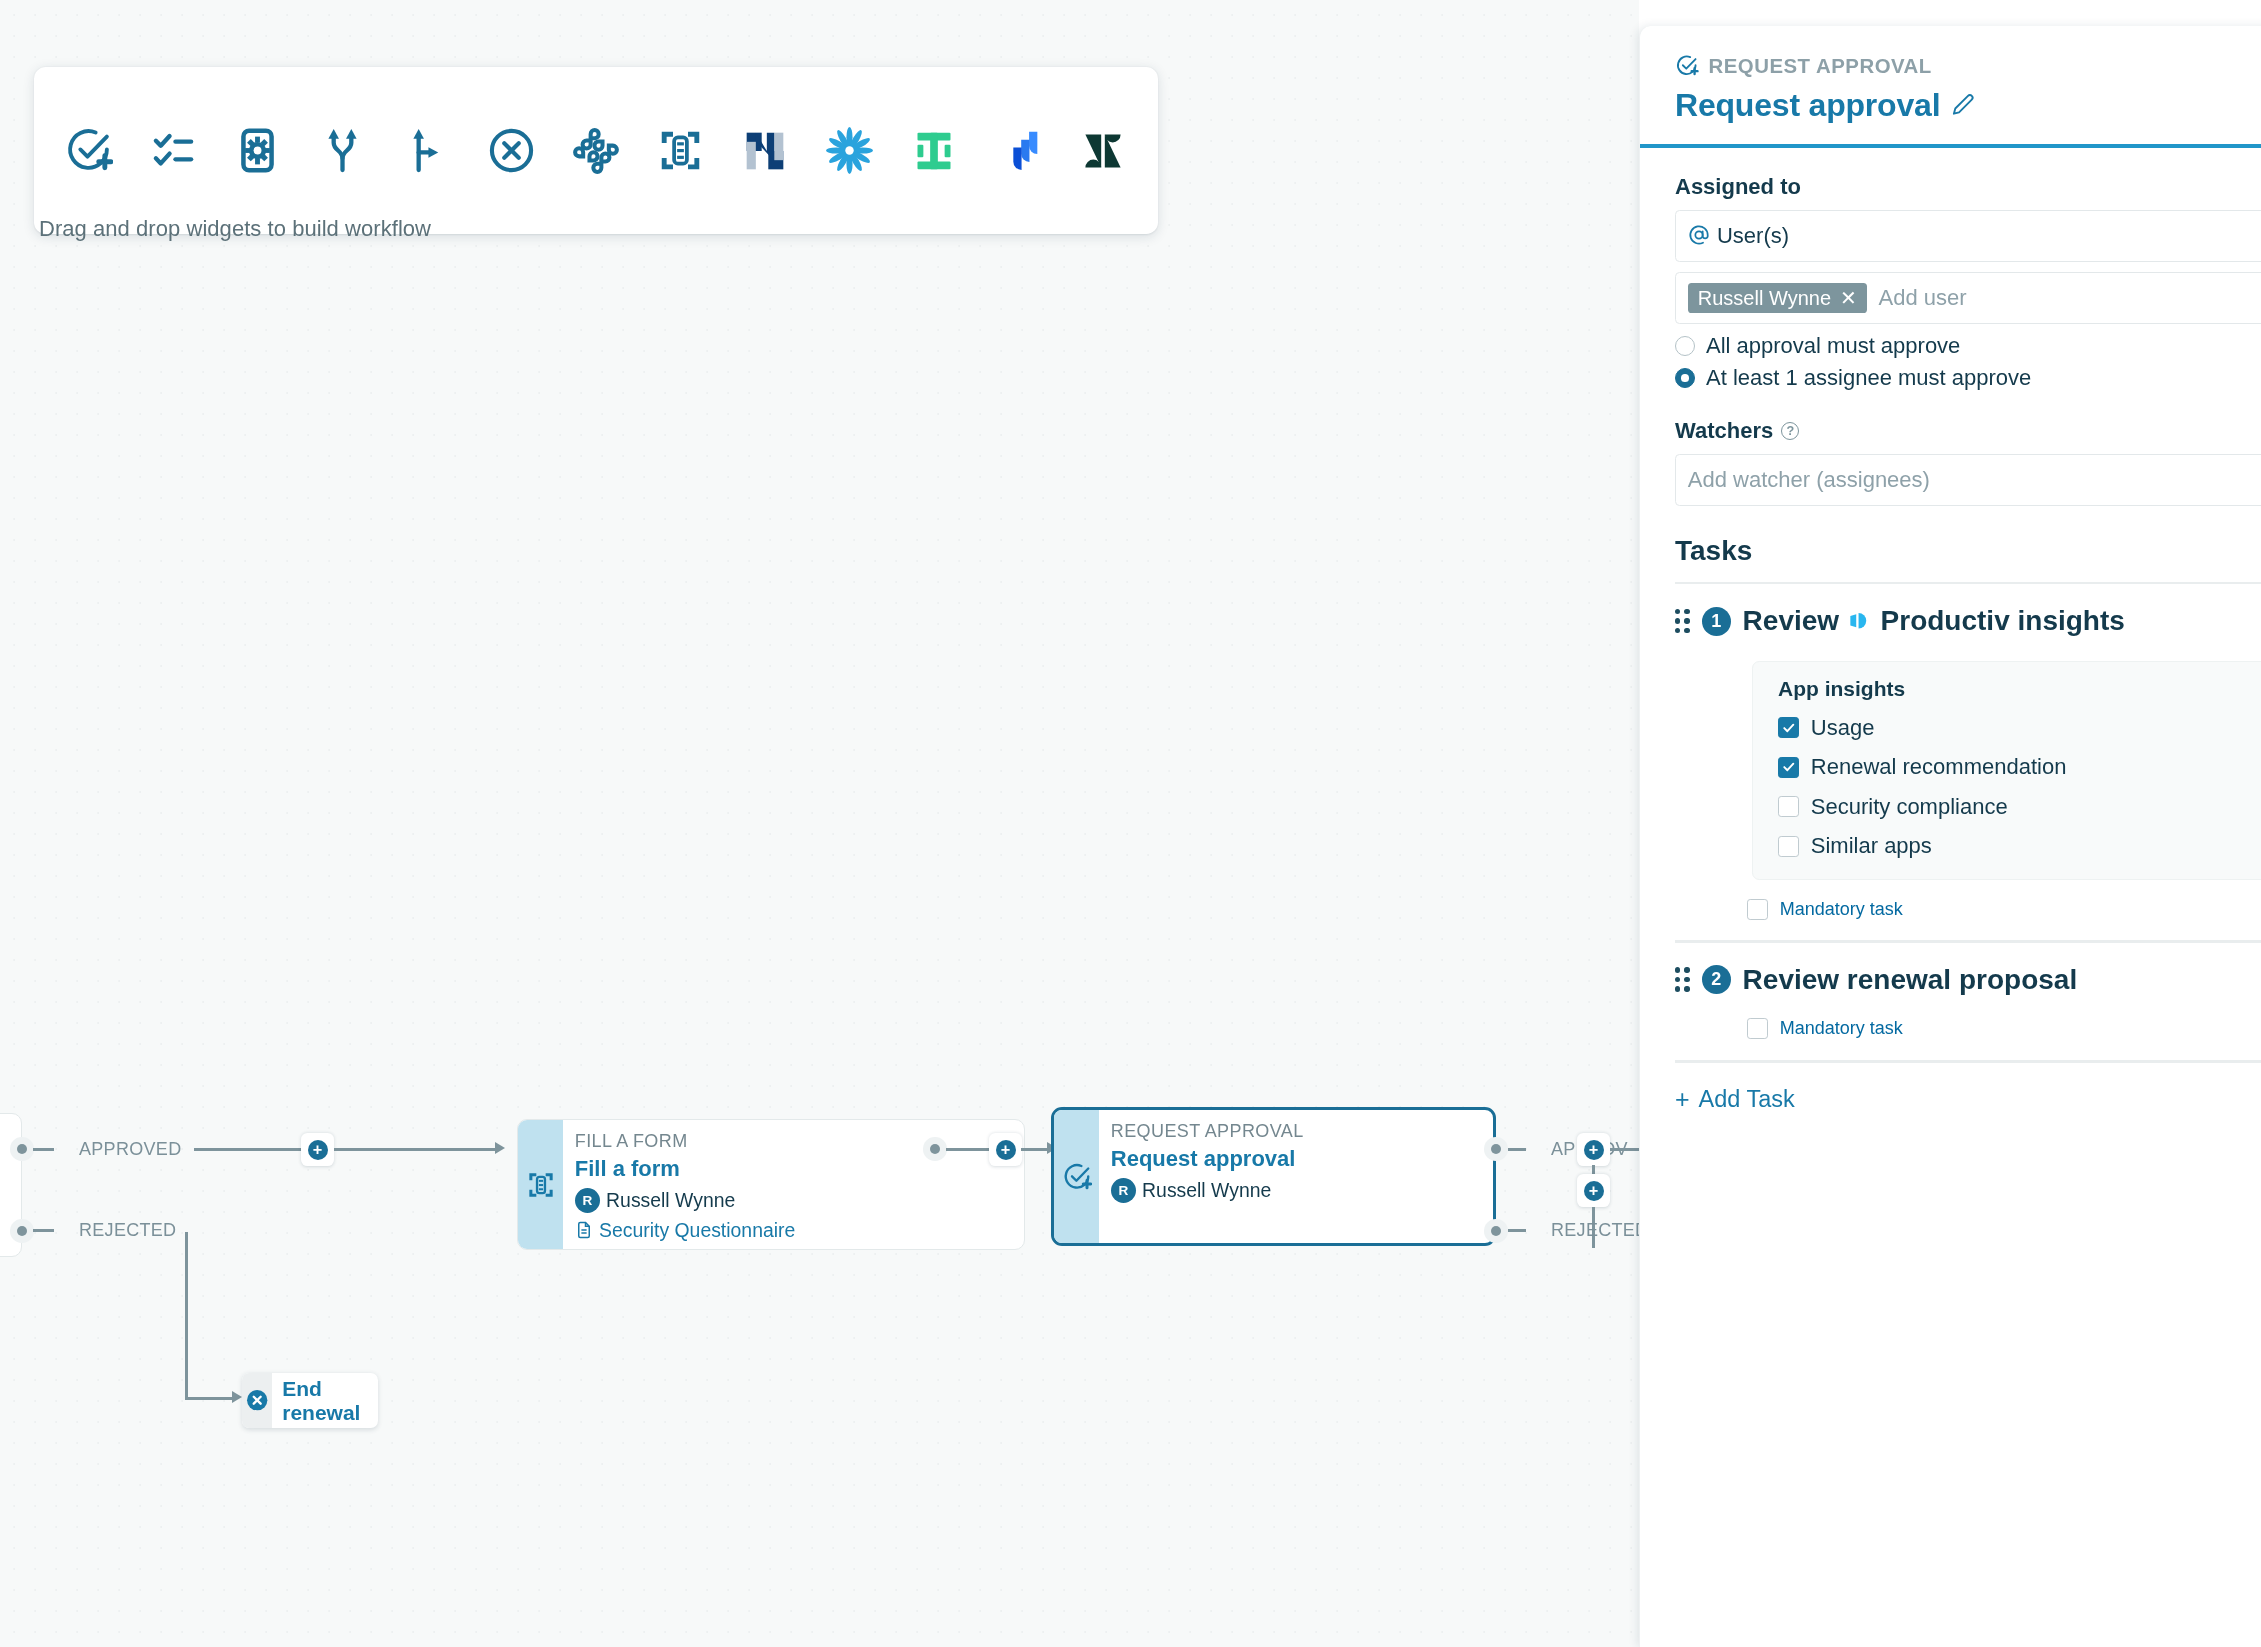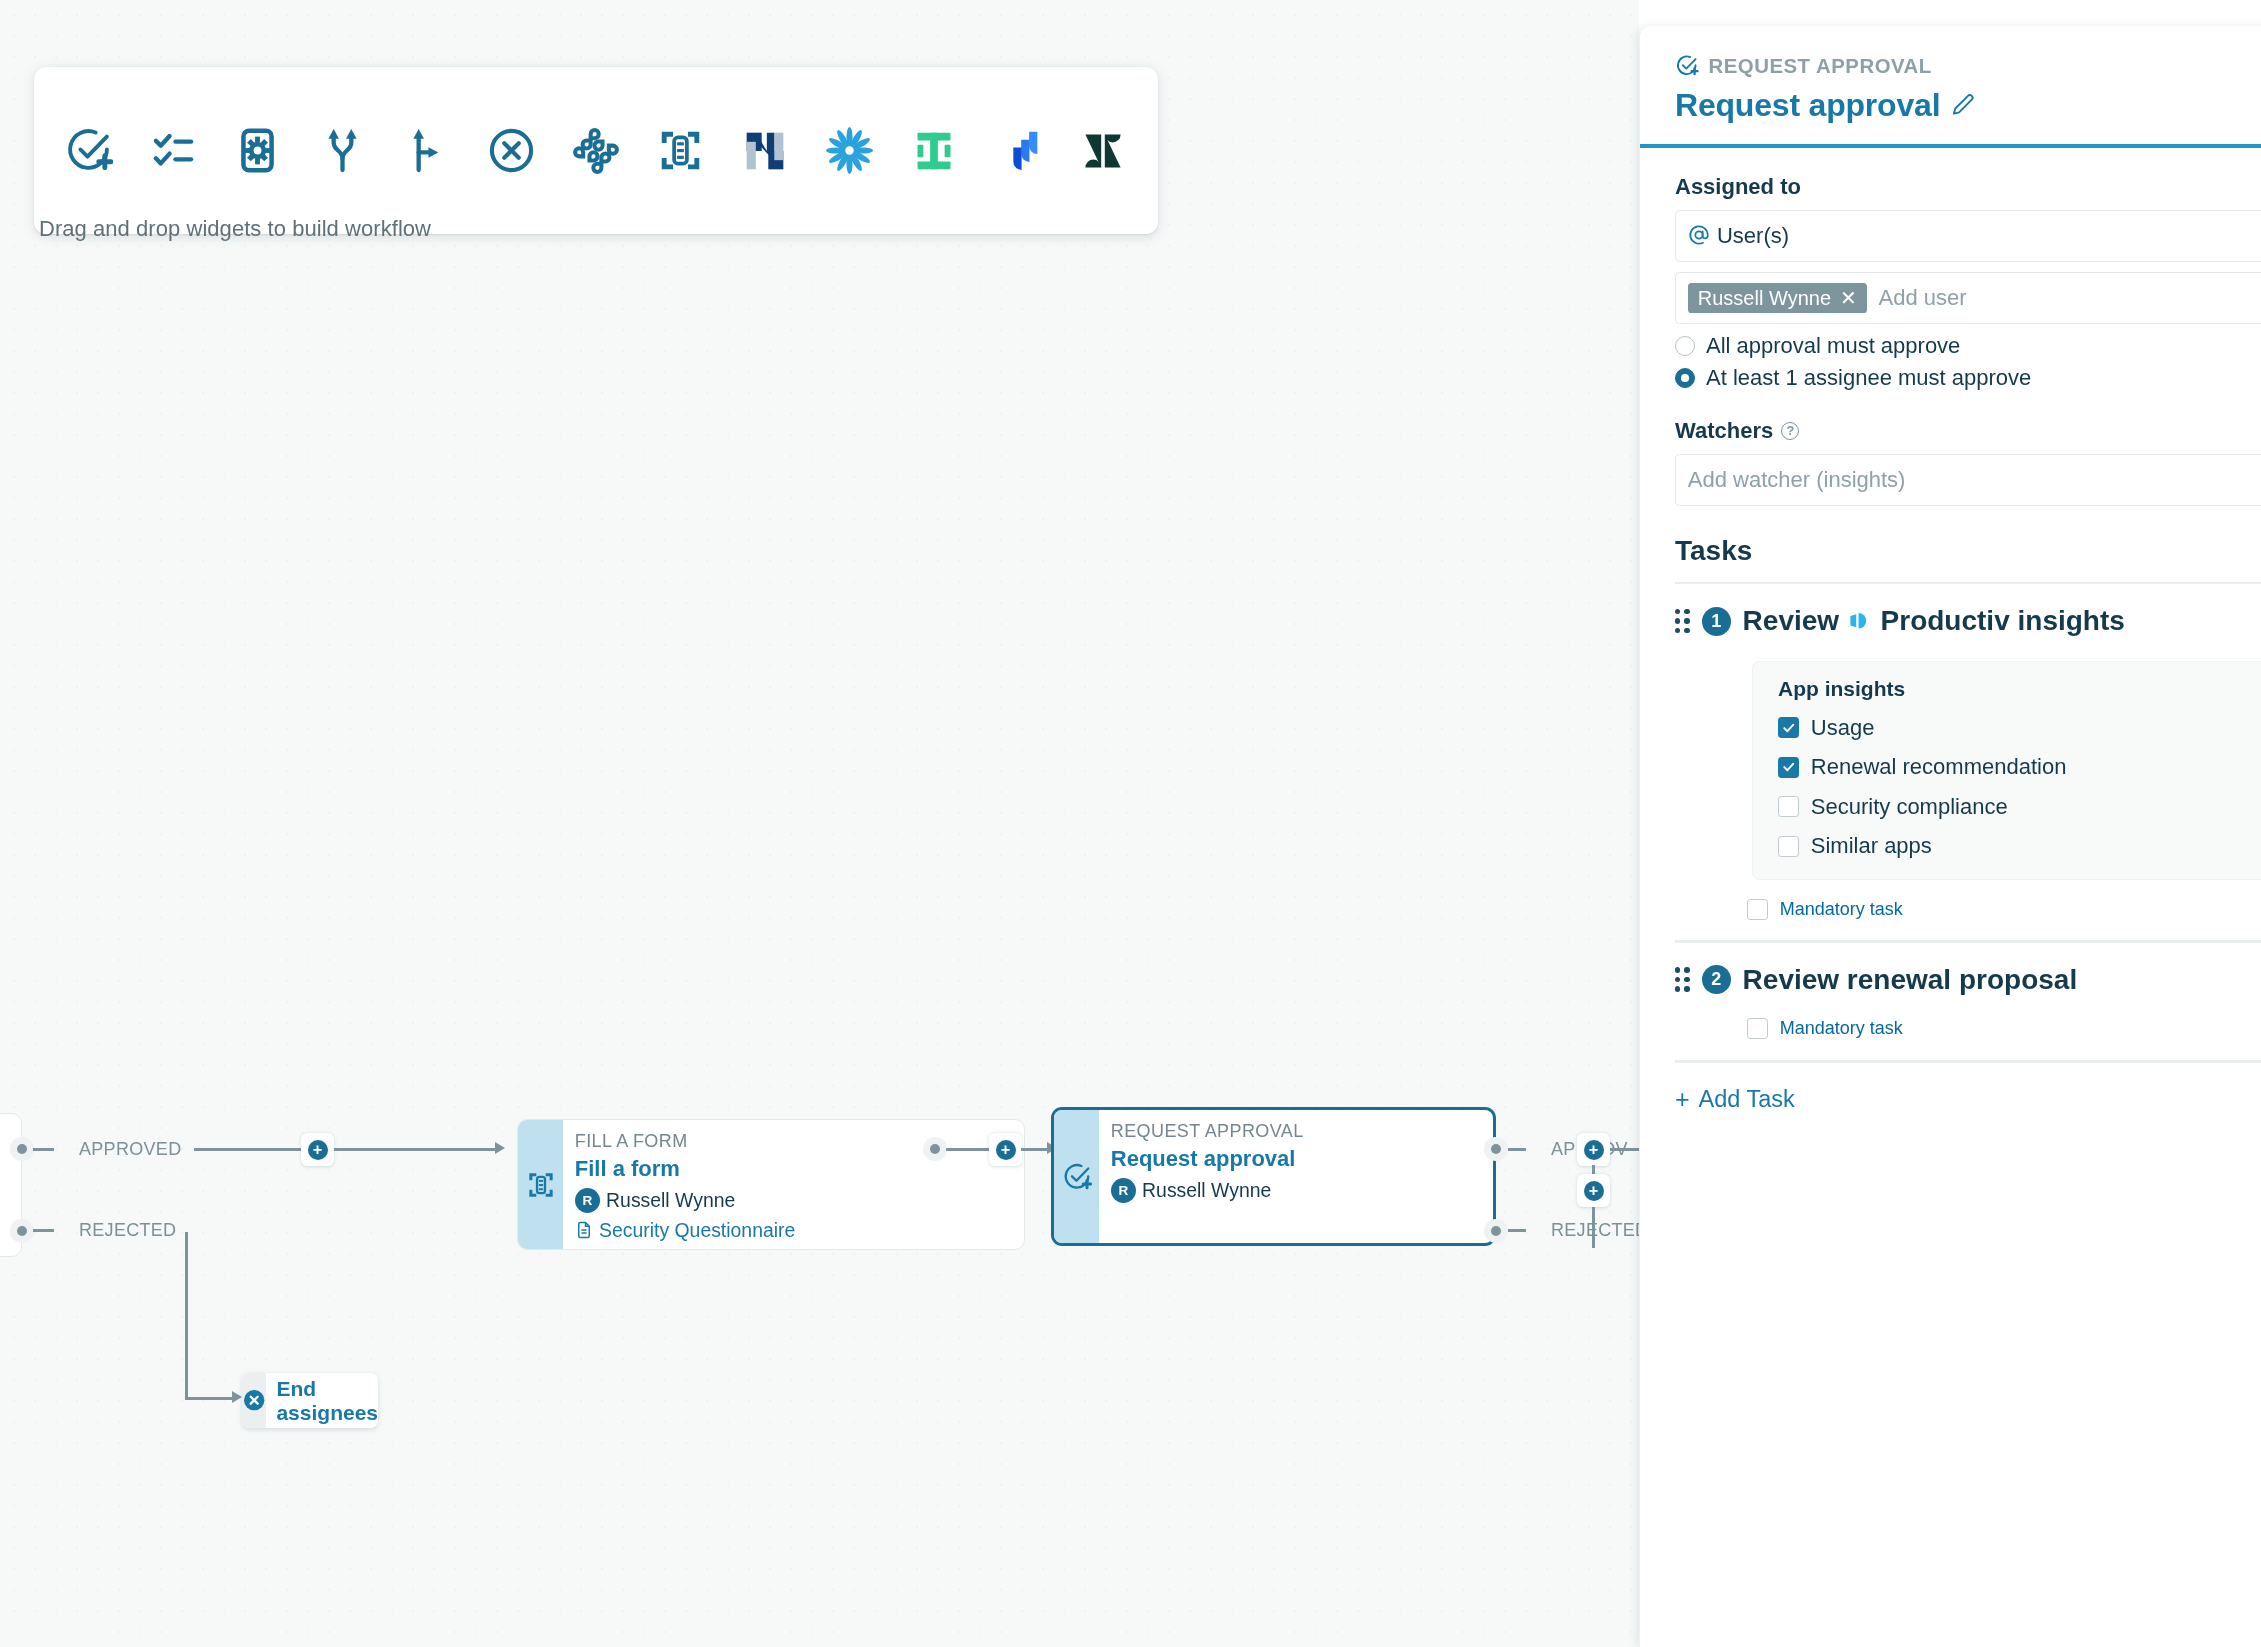--- a/index.html
+++ b/index.html
@@ -465,21 +465,21 @@
   <div class="edge-label" style="left:1527px; top:1220px">REJECTED</div>
 
   <div id="end-workflow">
     <div class="ew-icon">
       <svg width="24.4" height="24.4" viewBox="0 0 24 24">
         <circle cx="12" cy="12" r="10" fill="#1879a8"></circle>
         <line x1="8.6" y1="8.6" x2="15.4" y2="15.4" stroke="#fff" stroke-width="2.3" stroke-linecap="round"></line>
         <line x1="15.4" y1="8.6" x2="8.6" y2="15.4" stroke="#fff" stroke-width="2.3" stroke-linecap="round"></line>
       </svg>
     </div>
-    <div class="ew-label">End assignees</div>
+    <div class="ew-label">End renewal</div>
   </div>
 </div>
 
 <div id="panel">
 
   <div id="panel-head">
     <div id="panel-kicker-row">
       <span>
         <svg width="23.5" height="23.5" viewBox="0 0 24 24" fill="none" stroke="#1879a8" stroke-width="1.9" stroke-linecap="round" stroke-linejoin="round">
           <path d="M21 11.5A9 9 0 1 1 15.5 3.2"></path>
@@ -529,21 +529,21 @@
     <div class="radio-row" style="margin-top:6.3px">
       <span class="radio on"></span>
       <span class="radio-label">At least 1 assignee must approve</span>
     </div>
 
     <div style="display:flex; align-items:center; gap:8.1px; margin-top:27px">
       <span class="field-label">Watchers</span>
       <span class="help-icon">?</span>
     </div>
     <div class="input-box">
-      <span class="input-placeholder">Add watcher (insights)</span>
+      <span class="input-placeholder">Add watcher (assignees)</span>
     </div>
 
     <div id="tasks-heading">Tasks</div>
     <div class="divider"></div>
 
     <div class="task-head">
       <span class="drag-handle">
           <i></i>
           <i></i>
           <i></i>

